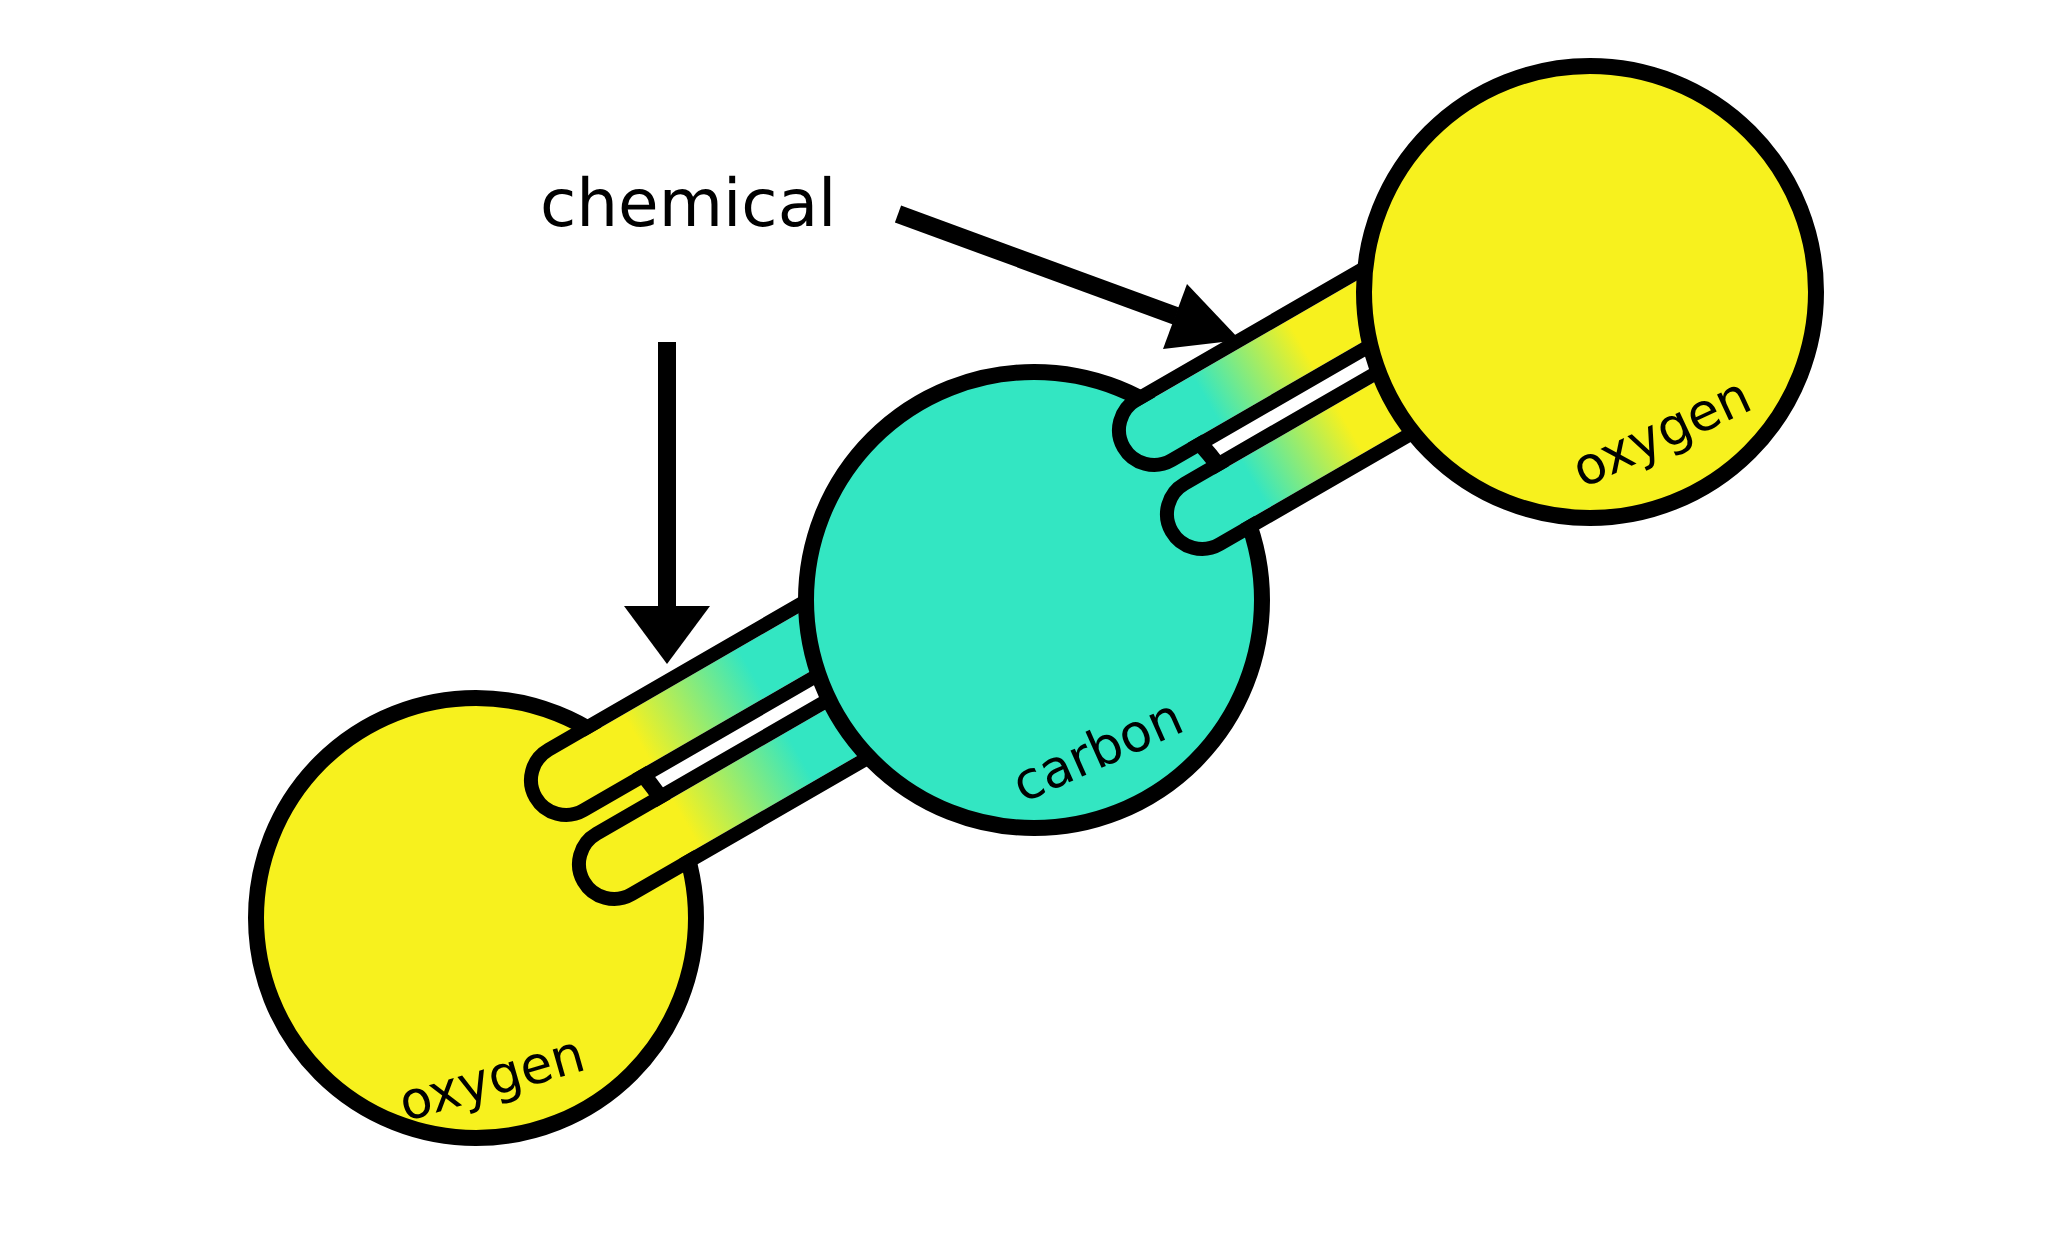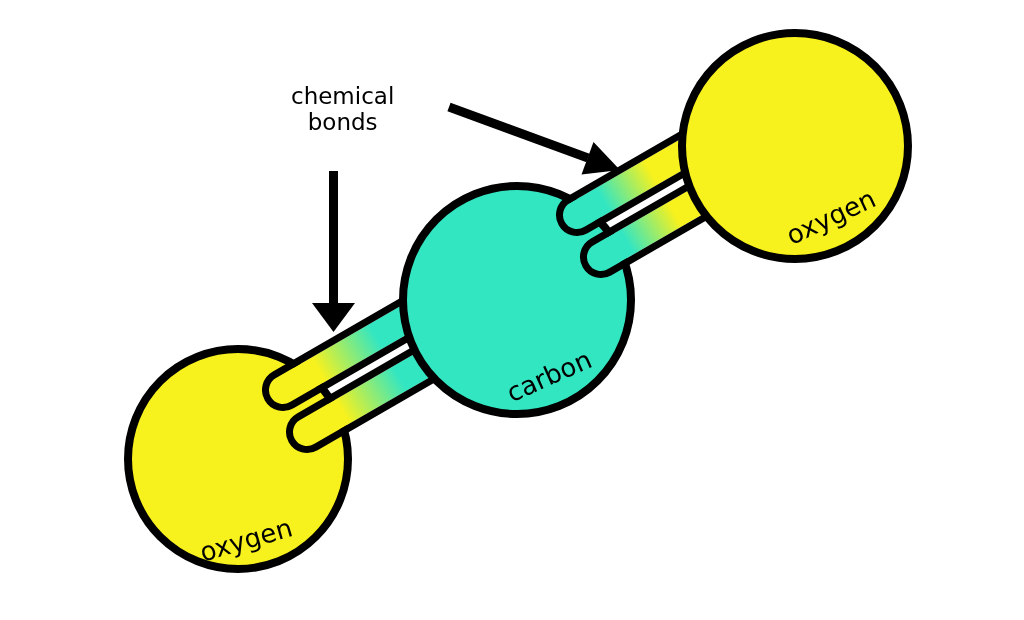--- a/index.html
+++ b/index.html
@@ -59,28 +59,27 @@
     color: var(--ink, #000);
     white-space: nowrap;
     transform: translate(-50%, -50%) rotate(var(--rot, 0deg));
   }
   #label-o1 { left: 246px; top: 540px; --rot: -16deg; }
   #label-c  { left: 549px; top: 376px; --rot: -24deg; }
   #label-o2 { left: 831px; top: 217px; --rot: -25deg; }
 
   .annotation {
     position: absolute;
-    left: 291px;
+    left: 270px;
     top: 83px;
     z-index: 6;
-    font-size: 23px;
+    font-size: 33px;
     line-height: 1.15;
     color: var(--ink, #000);
     white-space: nowrap;
-    text-align: center;
   }
   .annotation span { display: block; }
 
   .arrows {
     position: absolute;
     left: 0;
     top: 0;
     z-index: 6;
     pointer-events: none;
   }
@@ -101,21 +100,20 @@
   <div class="bond bond-r" id="bond-r-lower"></div>
 
   <div class="atom" id="atom-o2"></div>
 
   <span class="atom-label" id="label-o1">oxygen</span>
   <span class="atom-label" id="label-c">carbon</span>
   <span class="atom-label" id="label-o2">oxygen</span>
 
   <div class="annotation">
     <span>chemical</span>
-    <span>bonds</span>
   </div>
 
   <svg class="arrows" width="1024" height="620" viewBox="0 0 1024 620">
     <g>
       <line x1="333.5" y1="171" x2="333.5" y2="305" stroke="#000000" stroke-width="9"></line>
       <polygon points="312,303 355,303 333.5,332" fill="#000000"></polygon>
     </g>
     <g>
       <line x1="449" y1="107" x2="588" y2="158" stroke="#000000" stroke-width="9"></line>
       <polygon points="620,170 581.5,174.5 593.5,142" fill="#000000"></polygon>

